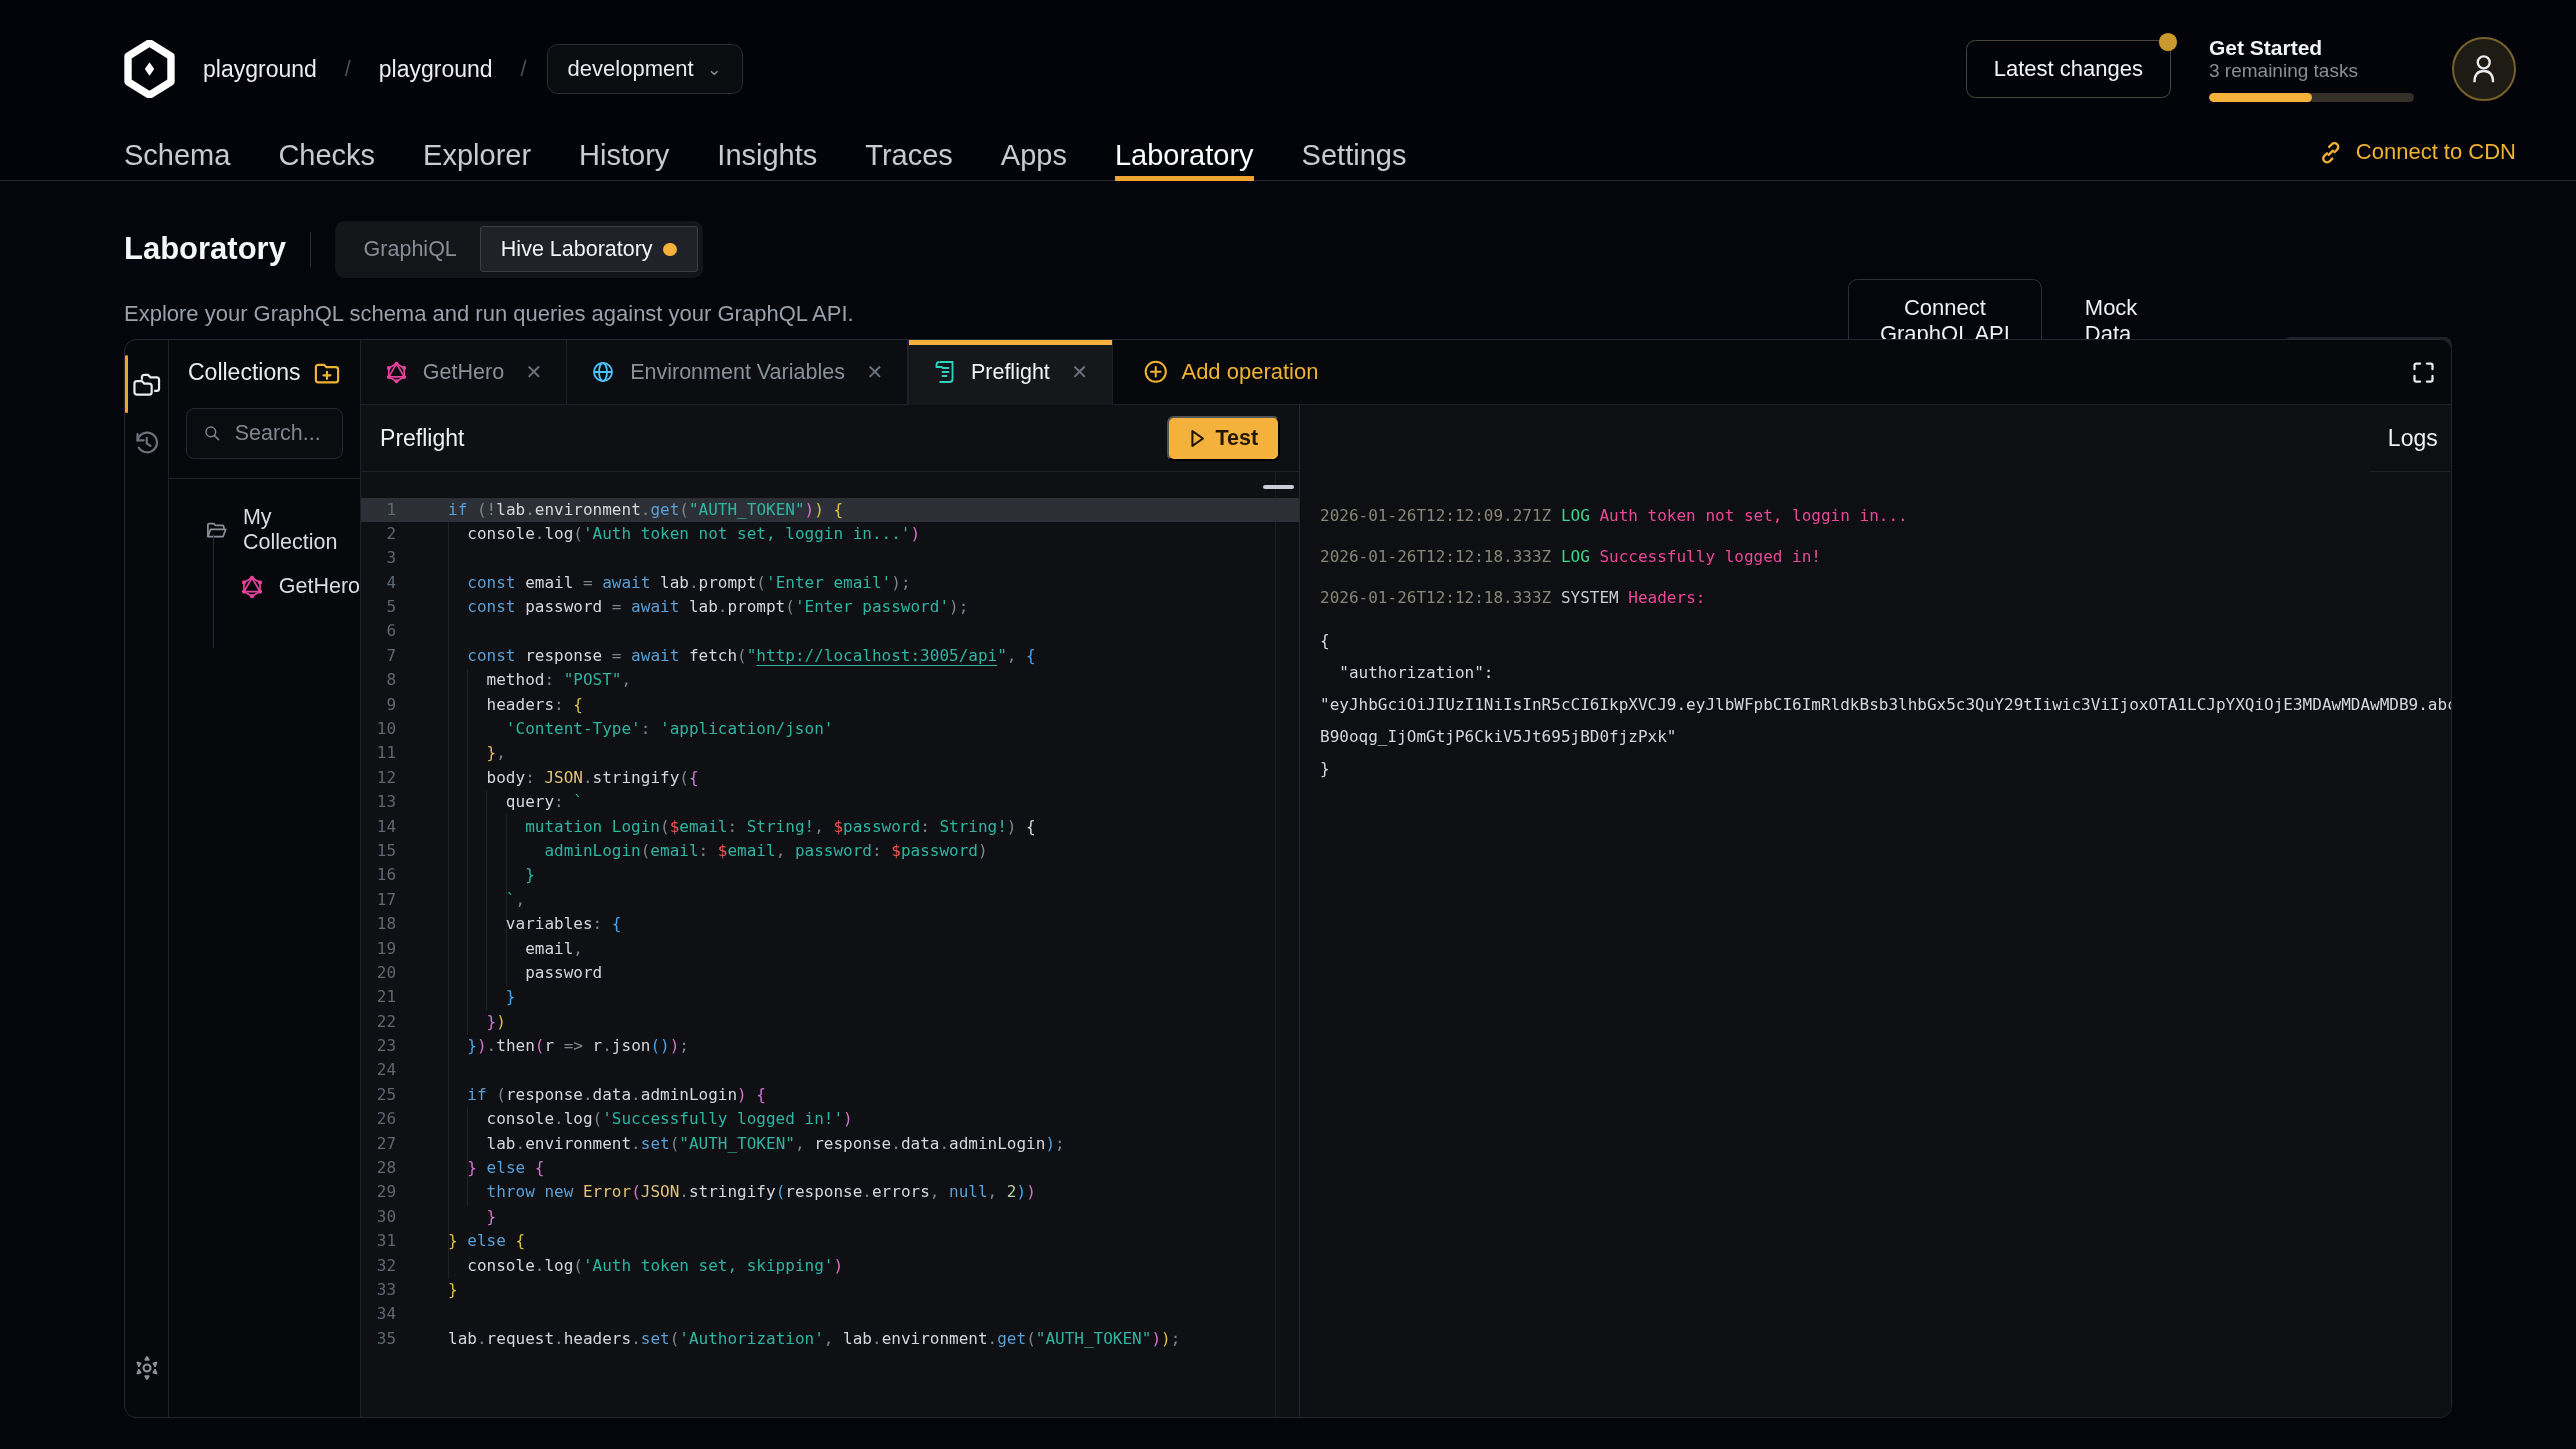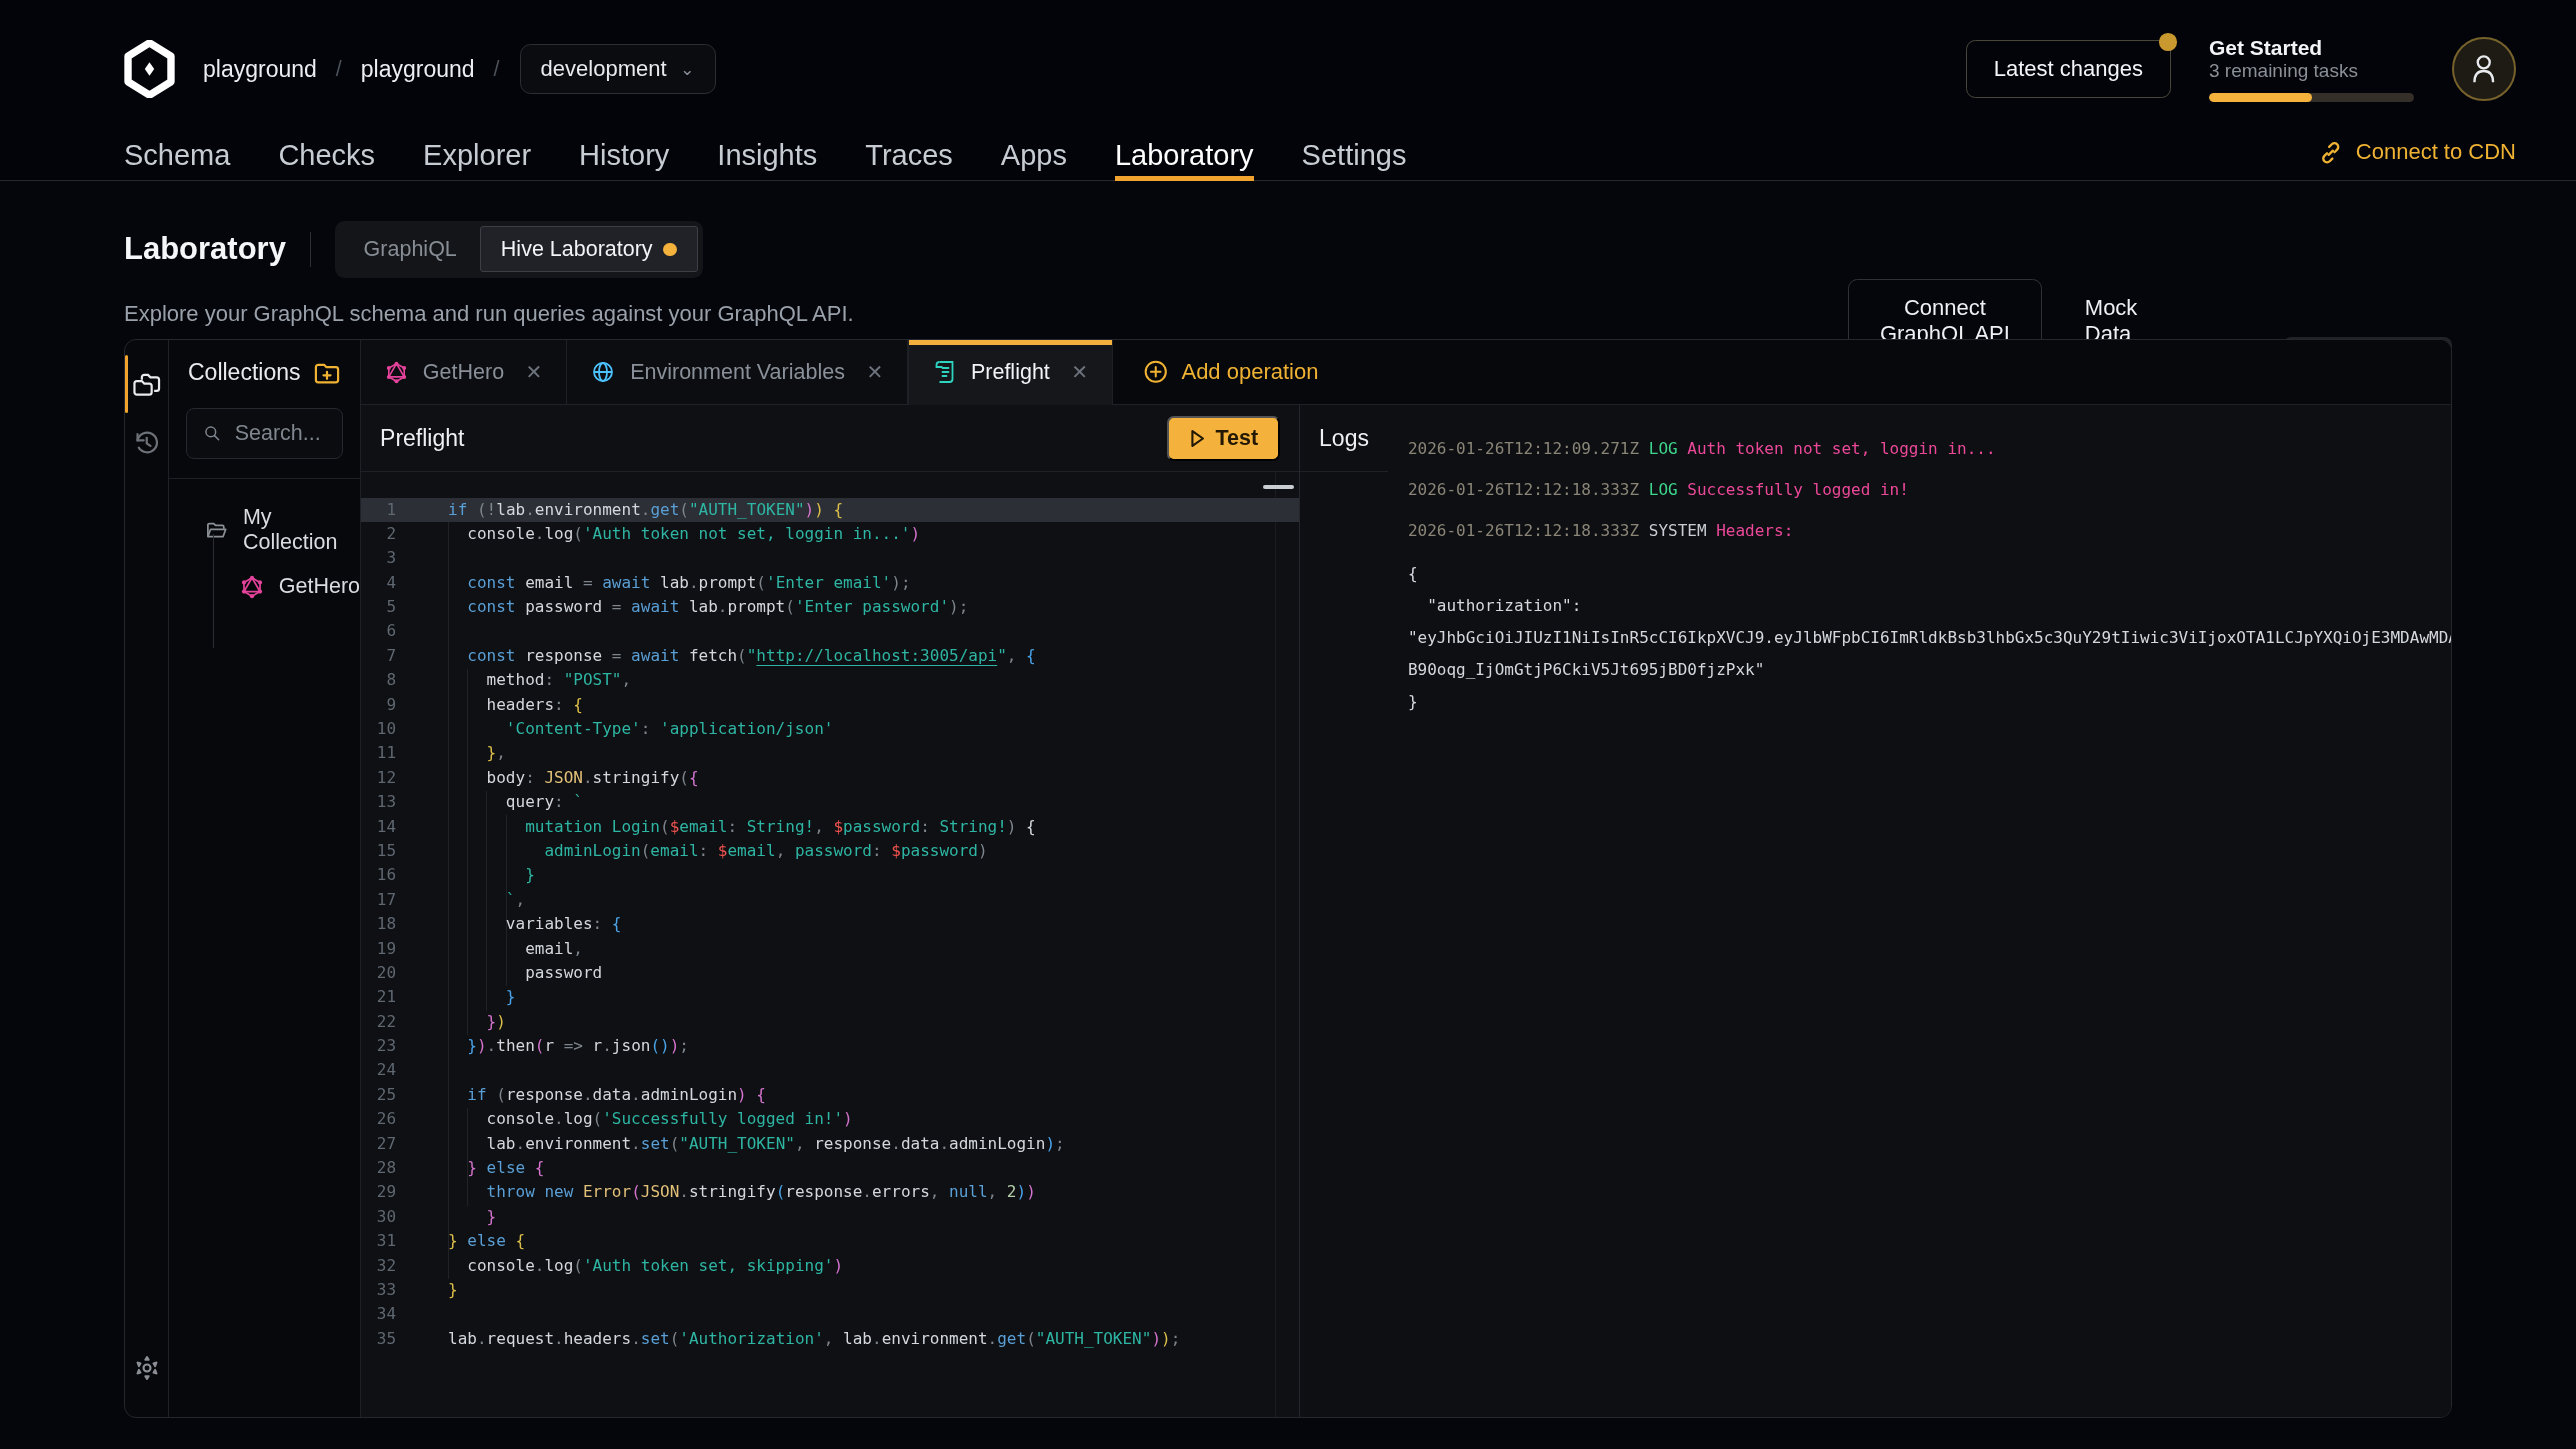--- a/index.html
+++ b/index.html
@@ -2,21 +2,21 @@
 <html style="font-size:10.7px"><head>
 <meta charset="utf-8">
 <style>
   * { margin:0; padding:0; box-sizing:border-box; }
   html,body { width:2576px; height:1449px; background:#04060b; overflow:hidden;
     font-family:"Liberation Sans", sans-serif; color:#d7dade; }
 
   
   .app-header { height:138px; background:#02040a; display:flex; align-items:center; padding:0 60px 0 124px; }
   .logo { width:51px; height:58px; margin-right:28px; }
-  .crumb { font-size:23px; color:#eceef1; display:flex; align-items:center; gap:19px; }
+  .crumb { font-size:23px; color:#eceef1; display:flex; align-items:center; gap:28px; }
   .crumb .sep { color:#4b515a; font-size:21.5px; }
   .target-select { margin-left:20px; display:flex; align-items:center; gap:13.4px; border:0.7px solid #2b2e33;
     background:#0a0c10; border-radius:10.7px; padding:10.7px 20px; font-size:22px; color:#e8eaee; }
   .target-select .chev { color:#8a9099; font-size:17.4px; }
   .header-right { margin-left:auto; display:flex; align-items:center; gap:38px; }
   .latest-btn { position:relative; border:0.7px solid #4a4639; border-radius:9.4px; padding:14.8px 27px;
     font-size:22px; color:#f2f4f6; background:transparent; }
   .latest-dot { position:absolute; top:-8px; right:-6.7px; width:17.4px; height:17.4px; border-radius:50%; background:#c9982f; }
   .get-started { width:205px; }
   .gs-title { font-size:21px; font-weight:700; color:#f2f4f6; }
@@ -103,21 +103,21 @@
   .code-line { position:relative; height:24.4px; line-height:24.4px; font-size:16px; white-space:pre; display:flex; }
   .code-line .ln { width:35px; text-align:right; color:#5f6771; flex:none; }
   .code-line .lc { padding-left:52px; flex:1; }
   .code-line.cur { background:#2c3036; }
   .guide { position:absolute; width:0.7px; background:rgba(255,255,255,0.08); z-index:1; }
   .tk-w{color:#d4d8de} .tk-g{color:#7e858d} .tk-kw{color:#5a9fd6} .tk-mb{color:#5a9fd6}
   .tk-s{color:#2eb5a3} .tk-cls{color:#e3c179} .tk-b1{color:#dcbe4a} .tk-b2{color:#d473ce}
   .tk-b3{color:#4aa3e8} .tk-dol{color:#ef5350} .tk-num{color:#b5cea8}
   .tk-lnk{color:#2eb5a3; text-decoration:underline; text-underline-offset:4px;}
 
-  .logs-col { flex:1; display:flex; flex-direction:row; background:#0d0f12; min-width:0; }
+  .logs-col { flex:1; display:flex; flex-direction:column; background:#0d0f12; min-width:0;align-items:flex-end; }
   .logs-body { flex:1; padding:29.5px 0 0 20px; font-family:"DejaVu Sans Mono",monospace; overflow:hidden; }
   .log-line { font-size:16px; line-height:27px; margin-bottom:14px; white-space:pre; }
   .log-ts { color:#8a8577; }
   .log-lv-LOG { color:#3dd68c; }
   .log-lv-SYSTEM { color:#c9cdd3; }
   .log-msg { color:#ec4899; }
   .json-line { font-size:16px; line-height:32px; color:#d4d8de; white-space:pre; }
 </style>
 </head>
 <body>

